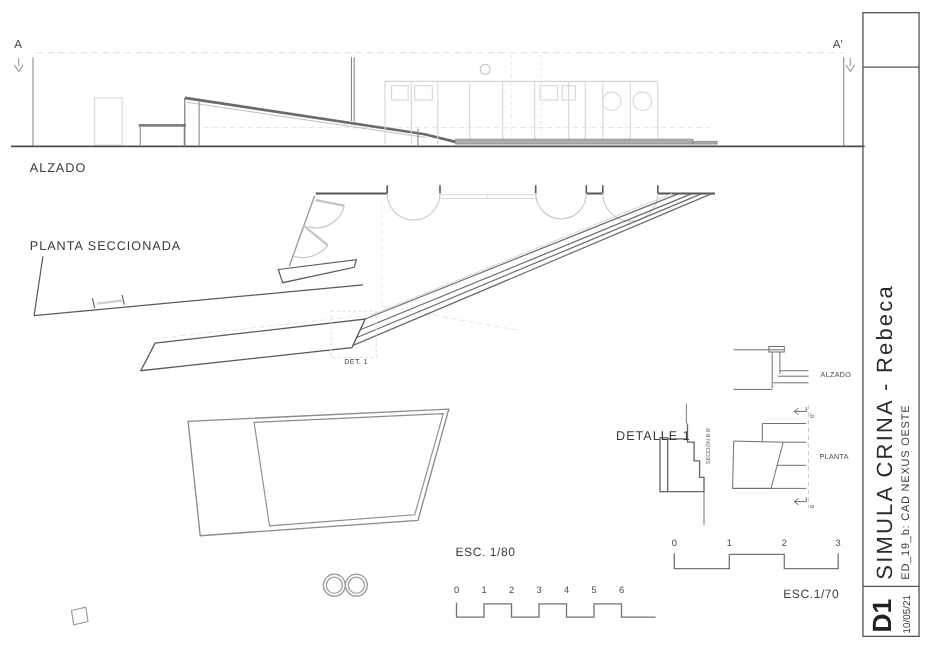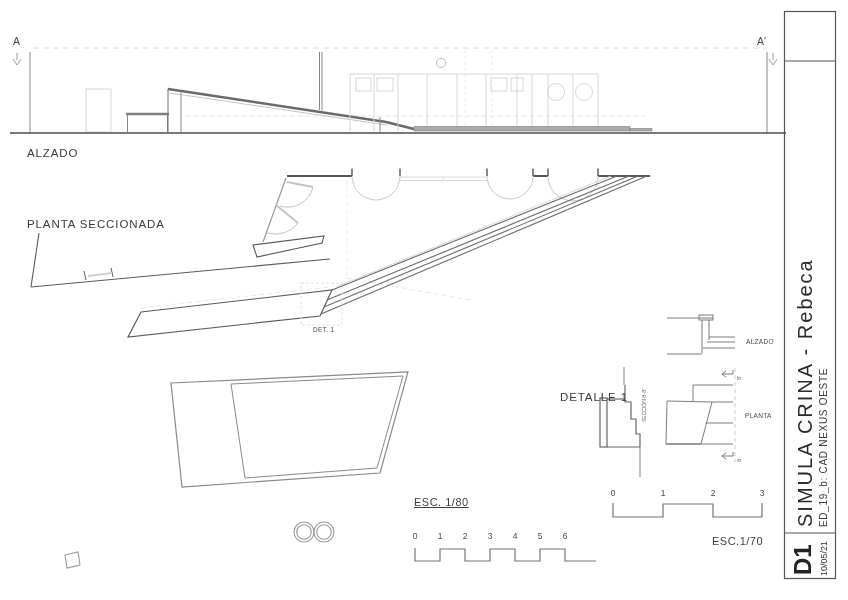--- a/index.html
+++ b/index.html
@@ -191,21 +191,21 @@
   <div class="lbl h1" style="left:27px;top:219px;">PLANTA SECCIONADA</div>
   <div class="lbl tiny" style="left:313px;top:327px;">DET. 1</div>
   <div class="lbl h1" style="left:519px;top:392px;margin-left:41px;">DETALLE 1</div>
 
   <div class="lbl micro vtext" style="left:642px;top:422px;">SECCIÓN B-B'</div>
   <div class="lbl tiny" style="left:746px;top:339px;">ALZADO</div>
   <div class="lbl tiny" style="left:745px;top:413px;">PLANTA</div>
   <div class="lbl micro vtext" style="left:737px;top:380px;">B'</div>
   <div class="lbl micro vtext" style="left:737px;top:462px;">B</div>
 
-  <div class="lbl esc" style="left:414px;top:497px;text-decoration:underline;">ESC. 1/80</div>
+  <div class="lbl esc" style="left:414px;top:497px;">ESC. 1/80</div>
   <div class="lbl esc" style="left:712px;top:536px;">ESC.1/70</div>
 
   <div class="lbl tick" style="left:410px;top:532px;">0</div>
   <div class="lbl tick" style="left:435px;top:532px;">1</div>
   <div class="lbl tick" style="left:460px;top:532px;">2</div>
   <div class="lbl tick" style="left:485px;top:532px;">3</div>
   <div class="lbl tick" style="left:510px;top:532px;">4</div>
   <div class="lbl tick" style="left:535px;top:532px;">5</div>
   <div class="lbl tick" style="left:560px;top:532px;">6</div>
 

